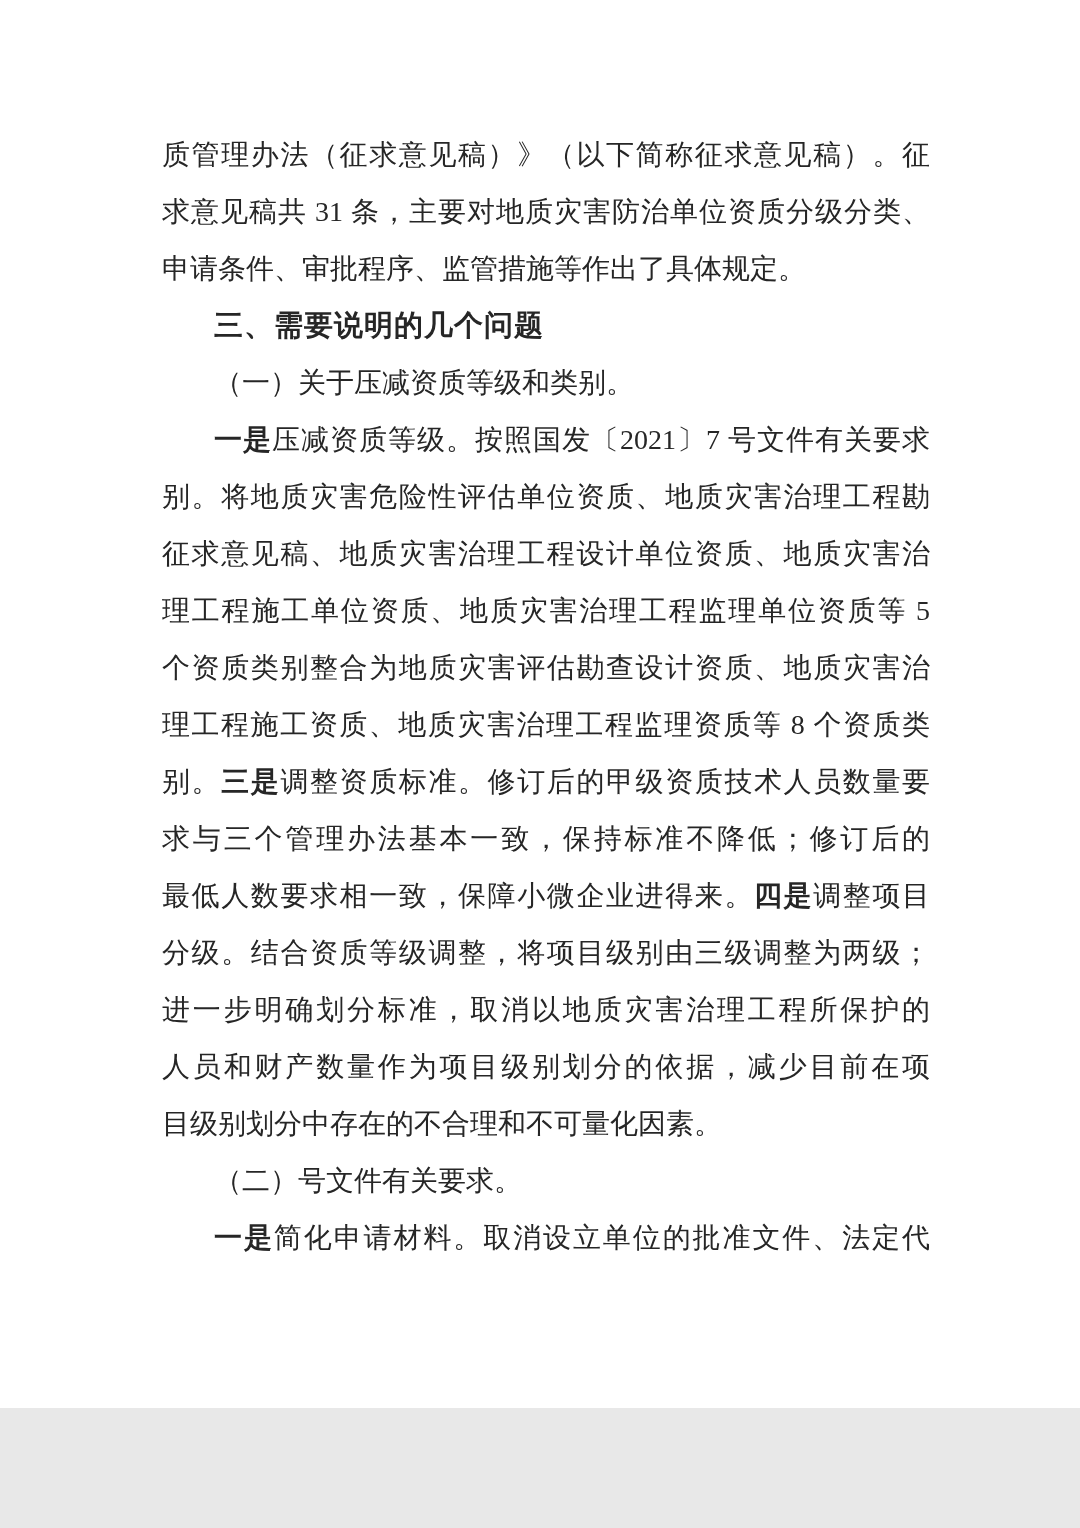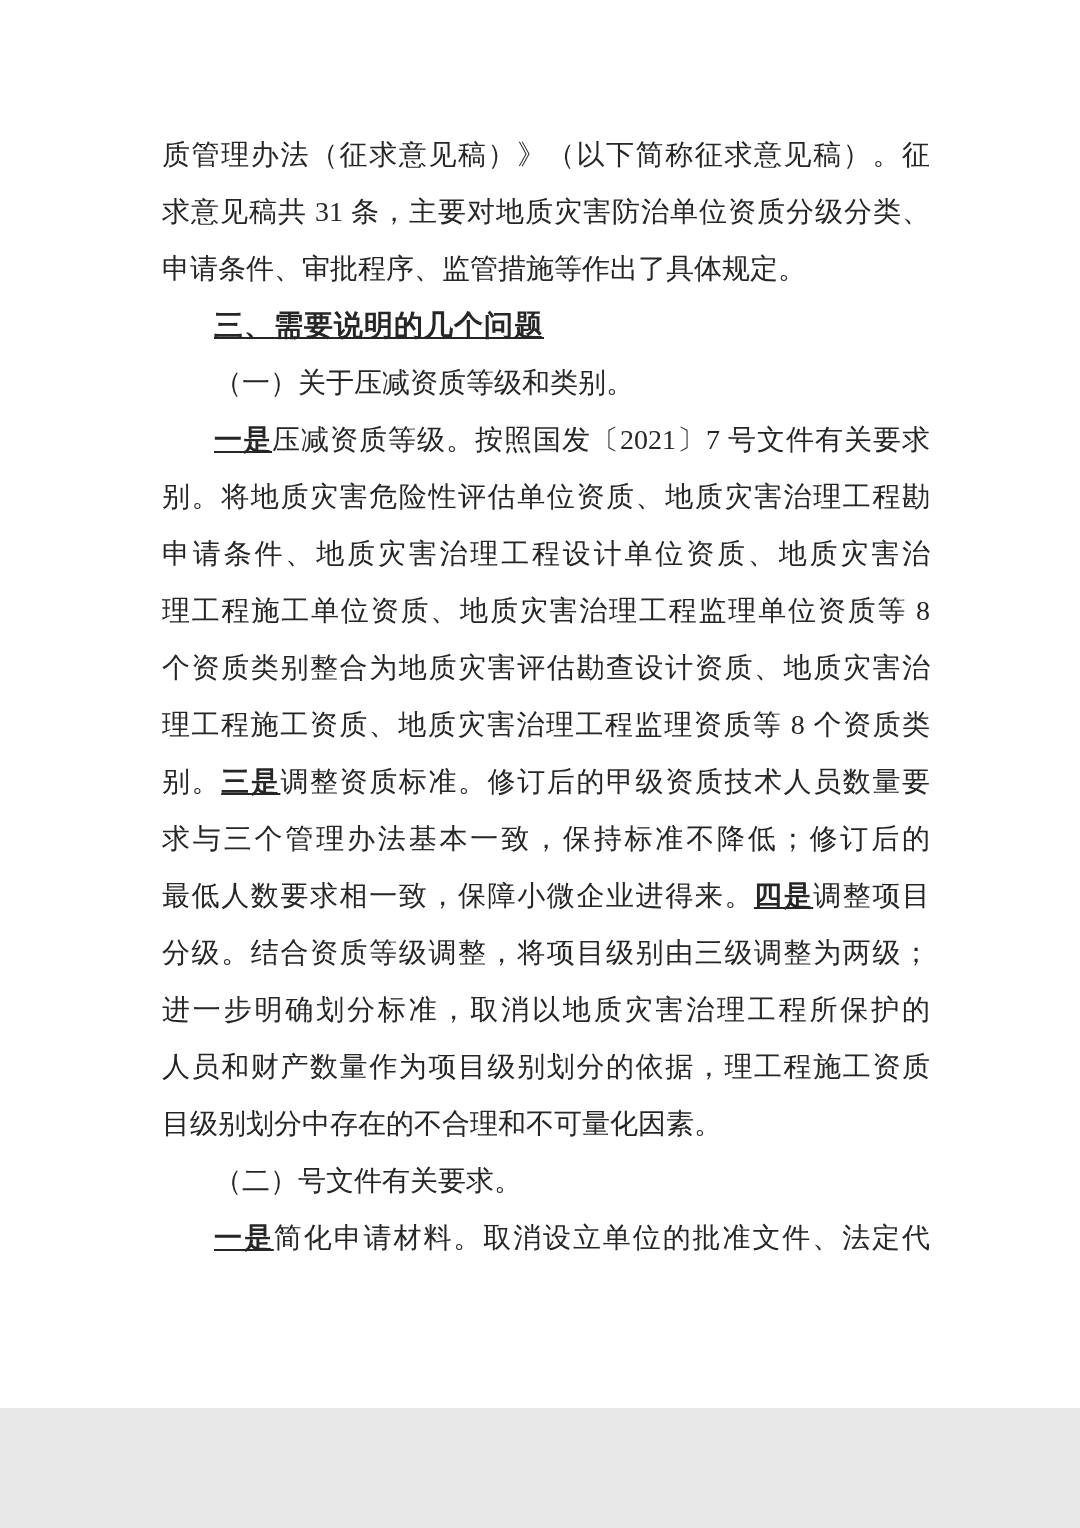--- a/index.html
+++ b/index.html
@@ -34,21 +34,20 @@
     text-align-last: justify;
   }
   .line.indent {
     text-indent: 52px;
   }
   .seg.body { font-family: "Liberation Serif", "DejaVu Serif", serif; font-weight: 400; }
   .seg.kai  { font-family: Liberation Serif, serif; font-weight: 400; text-align: center; }
   .seg.heading, .seg.emphasis {
     font-family: "Liberation Sans", "DejaVu Sans", sans-serif;
     font-weight: 700;
-    text-decoration: underline;
   }
   .seg.heading { font-size: 29px; letter-spacing: 1px; }
   .page-number {
     position: absolute;
     left: 0;
     top: 1393px;
     width: 100%;
     height: 57px;
     line-height: 57px;
     text-align: center;
@@ -62,28 +61,28 @@
 
 <div class="page" style="background: rgb(255, 255, 255); color: rgb(38, 38, 38);">
   <div class="textblock" id="textblock">
       <div class="line justify"><span class="seg body">质管理办法（征求意见稿）》（以下简称征求意见稿）。征</span></div>
       <div class="line justify"><span class="seg body">求意见稿共 31 条，主要对地质灾害防治单位资质分级分类、</span></div>
       <div class="line"><span class="seg body">申请条件、审批程序、监管措施等作出了具体规定。</span></div>
       <div class="line indent"><span class="seg heading">三、需要说明的几个问题</span></div>
       <div class="line indent"><span class="seg kai">（一）关于压减资质等级和类别。</span></div>
       <div class="line justify indent"><span class="seg emphasis">一是</span><span class="seg body">压减资质等级。按照国发〔2021〕7 号文件有关要求</span></div>
       <div class="line justify"><span class="seg body">别。将地质灾害危险性评估单位资质、地质灾害治理工程勘</span></div>
-      <div class="line justify"><span class="seg body">申请条件、地质灾害治理工程设计单位资质、地质灾害治</span></div>
-      <div class="line justify"><span class="seg body">理工程施工单位资质、地质灾害治理工程监理单位资质等 8</span></div>
+      <div class="line justify"><span class="seg body">征求意见稿、地质灾害治理工程设计单位资质、地质灾害治</span></div>
+      <div class="line justify"><span class="seg body">理工程施工单位资质、地质灾害治理工程监理单位资质等 5</span></div>
       <div class="line justify"><span class="seg body">个资质类别整合为地质灾害评估勘查设计资质、地质灾害治</span></div>
       <div class="line justify"><span class="seg body">理工程施工资质、地质灾害治理工程监理资质等 8 个资质类</span></div>
       <div class="line justify"><span class="seg body">别。</span><span class="seg emphasis">三是</span><span class="seg body">调整资质标准。修订后的甲级资质技术人员数量要</span></div>
       <div class="line justify"><span class="seg body">求与三个管理办法基本一致，保持标准不降低；修订后的</span></div>
       <div class="line justify"><span class="seg body">最低人数要求相一致，保障小微企业进得来。</span><span class="seg emphasis">四是</span><span class="seg body">调整项目</span></div>
       <div class="line justify"><span class="seg body">分级。结合资质等级调整，将项目级别由三级调整为两级；</span></div>
       <div class="line justify"><span class="seg body">进一步明确划分标准，取消以地质灾害治理工程所保护的</span></div>
-      <div class="line justify"><span class="seg body">人员和财产数量作为项目级别划分的依据，理工程施工资质</span></div>
+      <div class="line justify"><span class="seg body">人员和财产数量作为项目级别划分的依据，减少目前在项</span></div>
       <div class="line"><span class="seg body">目级别划分中存在的不合理和不可量化因素。</span></div>
       <div class="line indent"><span class="seg kai">（二）号文件有关要求。</span></div>
       <div class="line justify indent"><span class="seg emphasis">一是</span><span class="seg body">简化申请材料。取消设立单位的批准文件、法定代</span></div>
     </div>
   <div class="page-number">3</div>
 </div>
 
 </body></html>

